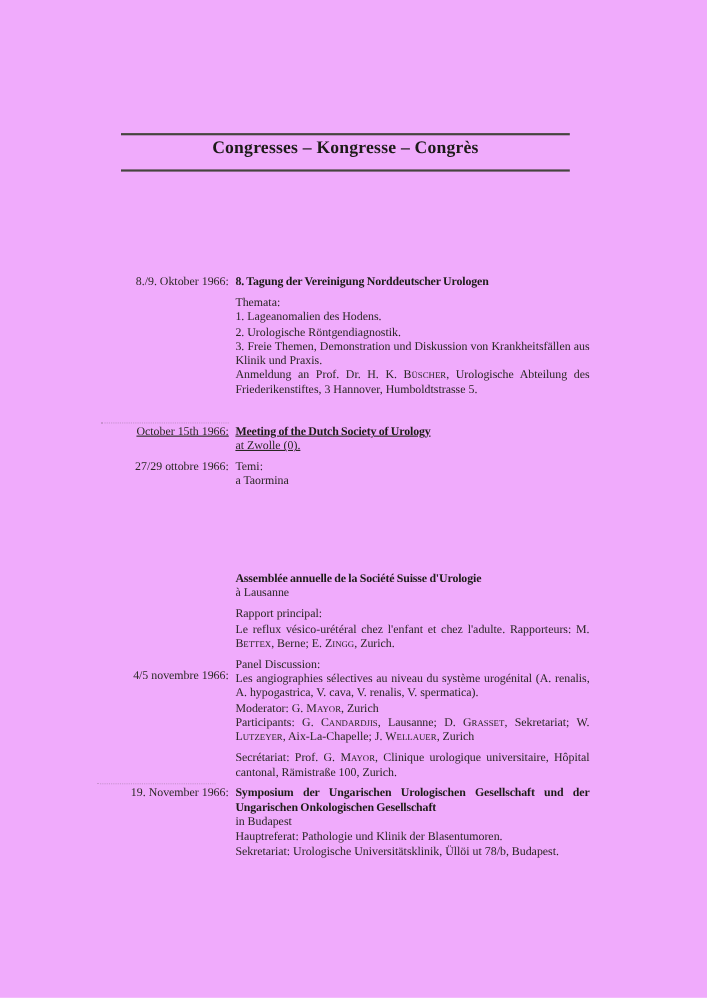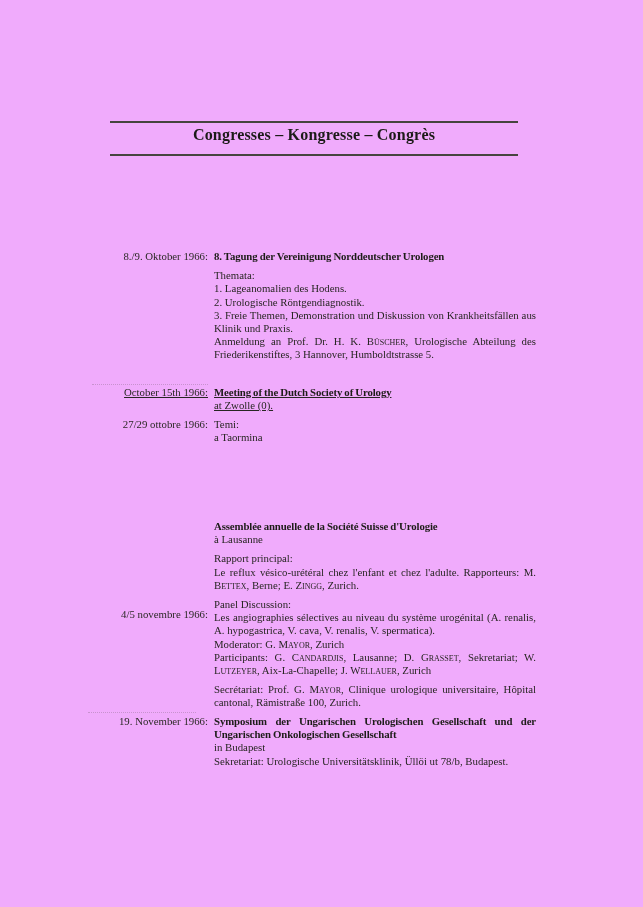--- a/index.html
+++ b/index.html
@@ -126,19 +126,20 @@
           <p><span>Moderator: G. </span><span class="sc">Mayor</span><span>, Zurich</span></p>
           <p><span>Participants: G. </span><span class="sc">Candardjis</span><span>, Lausanne; D. </span><span class="sc">Grasset</span><span>, Sekretariat; W. </span><span class="sc">Lutzeyer</span><span>, Aix-La-Chapelle; J. </span><span class="sc">Wellauer</span><span>, Zurich</span></p>
           <p class="gap"><span>Secrétariat: Prof. G. </span><span class="sc">Mayor</span><span>, Clinique urologique universitaire, Hôpital cantonal, Rämistraße 100, Zurich.</span></p>
         </div>
       </div>
       <div class="entry e4">
         <div class="entry-date">19. November 1966:</div>
         <div class="entry-body">
           <p><span class="b">Symposium der Ungarischen Urologischen Gesellschaft und der Ungarischen Onkologischen Gesellschaft</span></p>
           <p><span>in Budapest</span></p>
+          <p><span>Hauptreferat: Pathologie und Klinik der Blasentumoren.</span></p>
           <p><span class="i">Sekretariat: </span><span>Urologische Universitätsklinik, Üllöi ut 78/b, Budapest.</span></p>
         </div>
       </div>
     </div>
   <div class="artifact artifact-1"></div>
   <div class="artifact artifact-2"></div>
 </div>
 
 </body></html>

